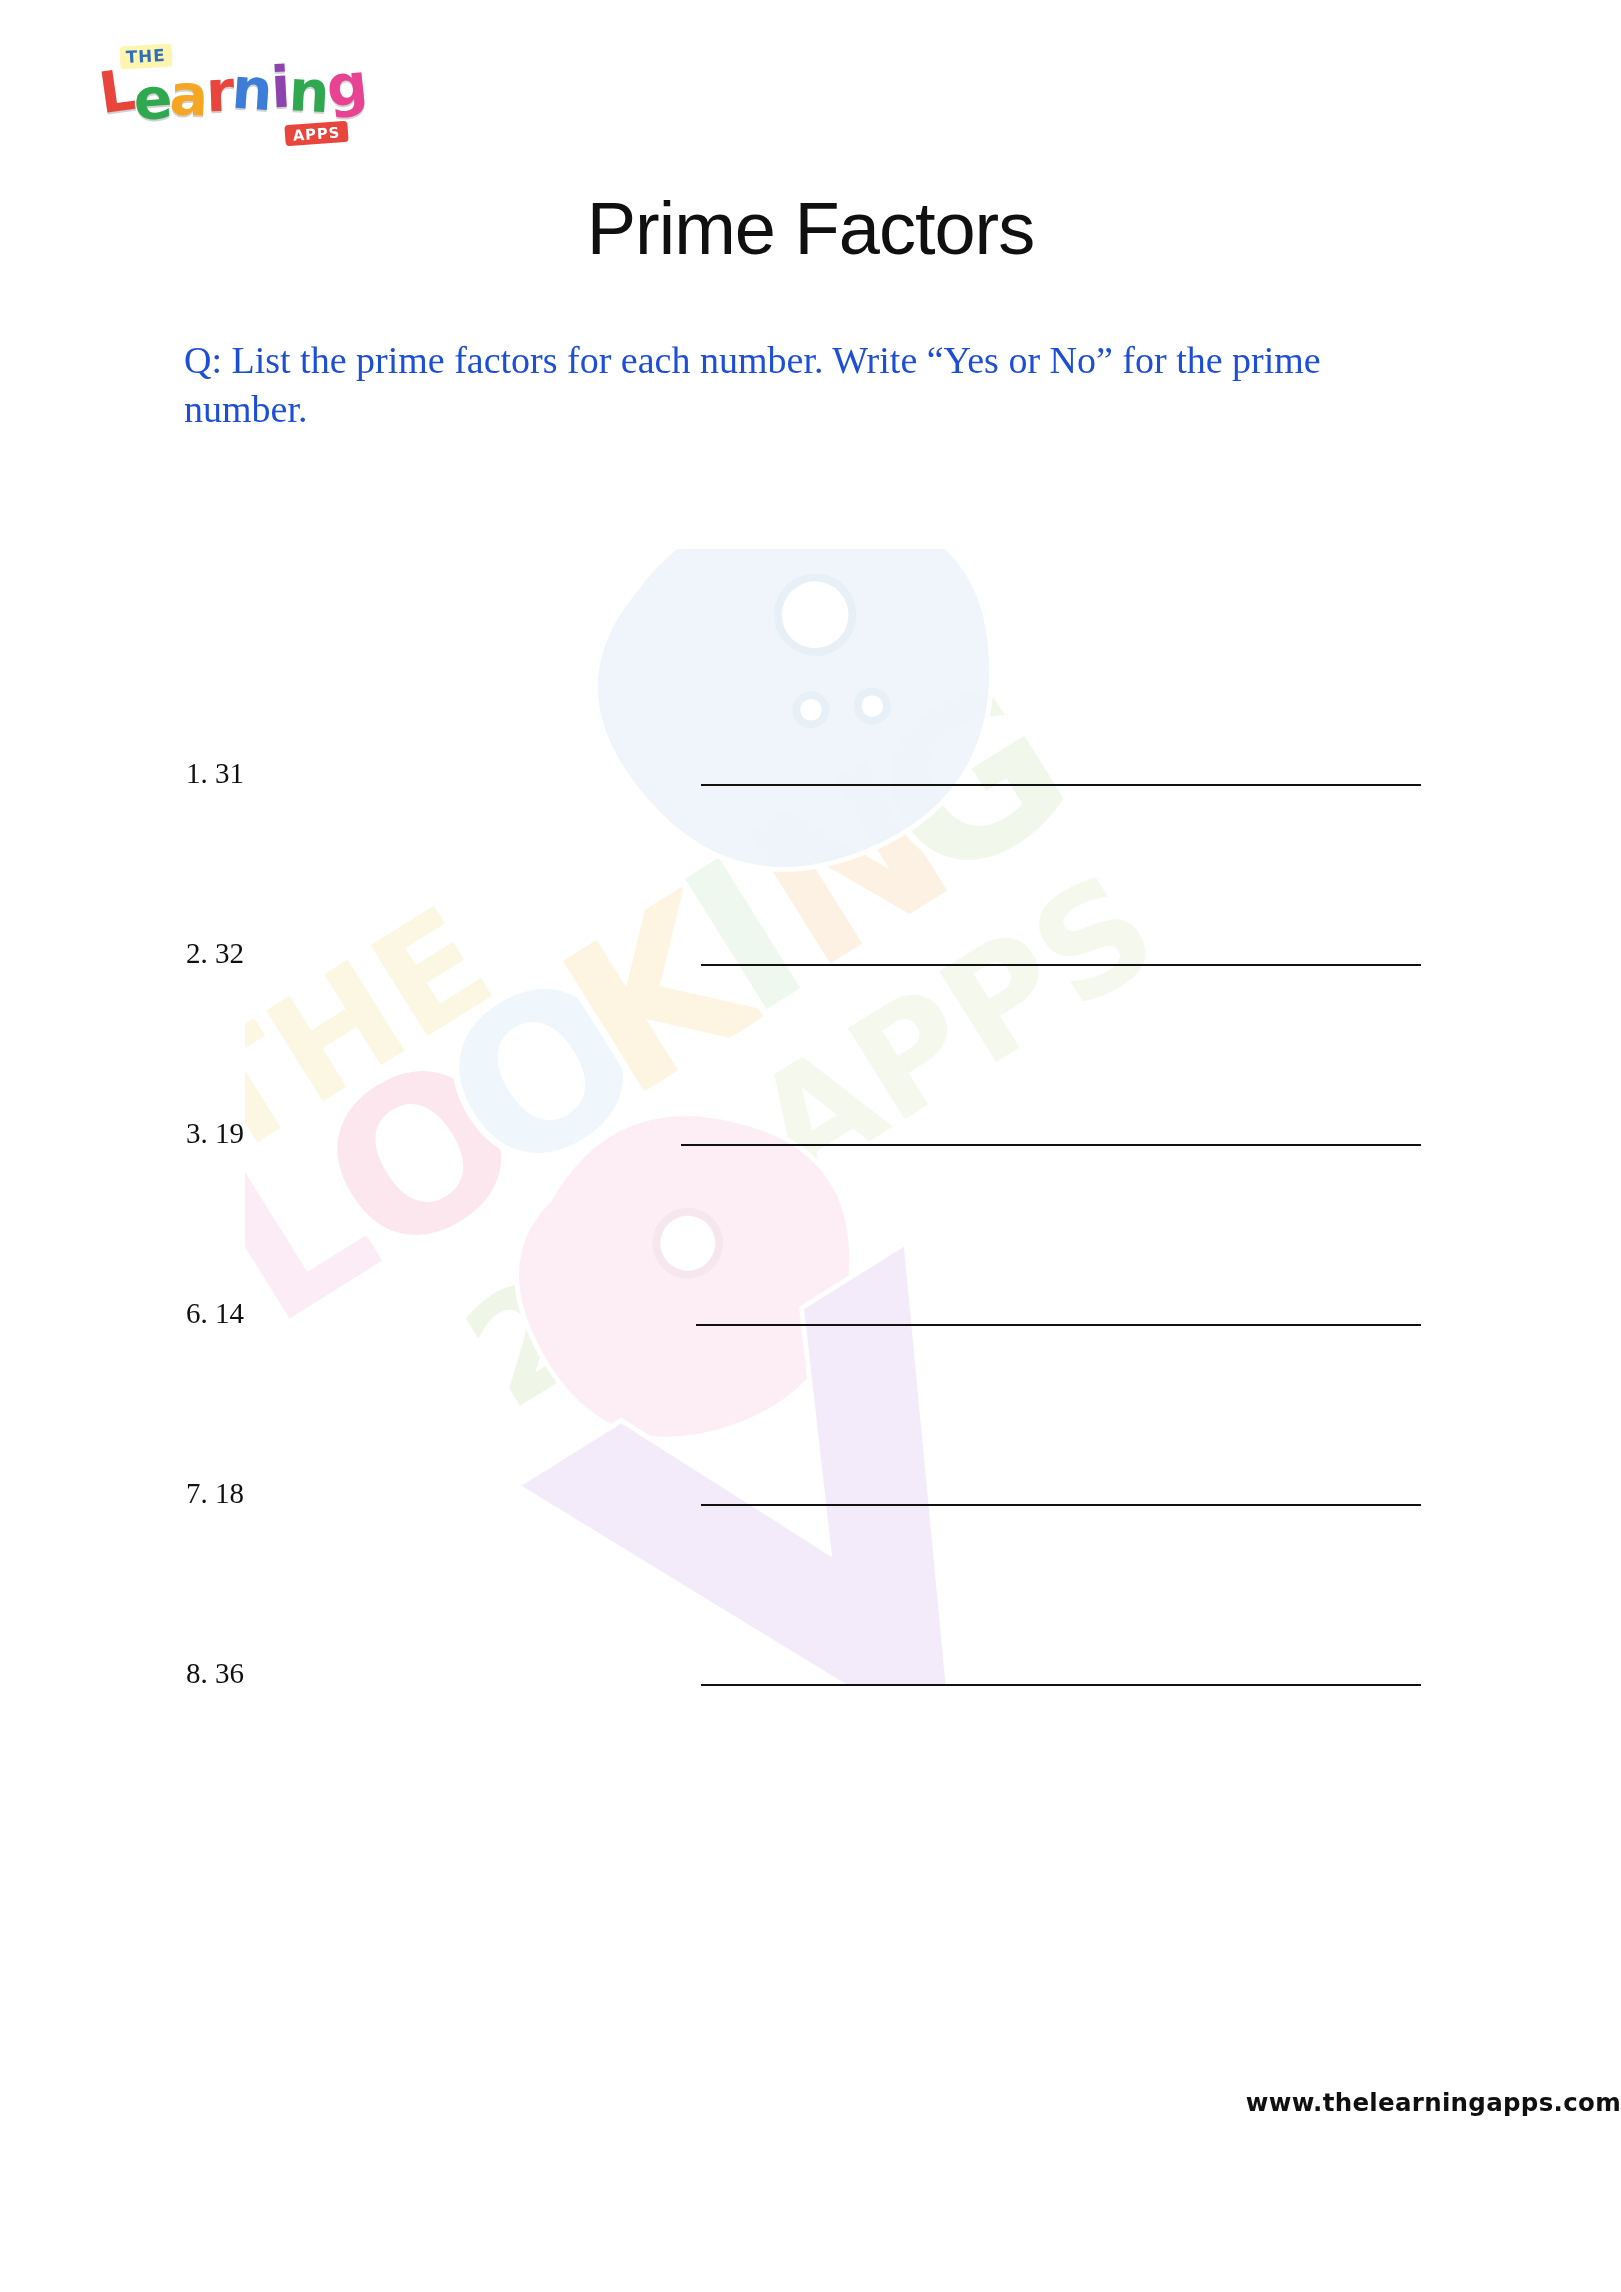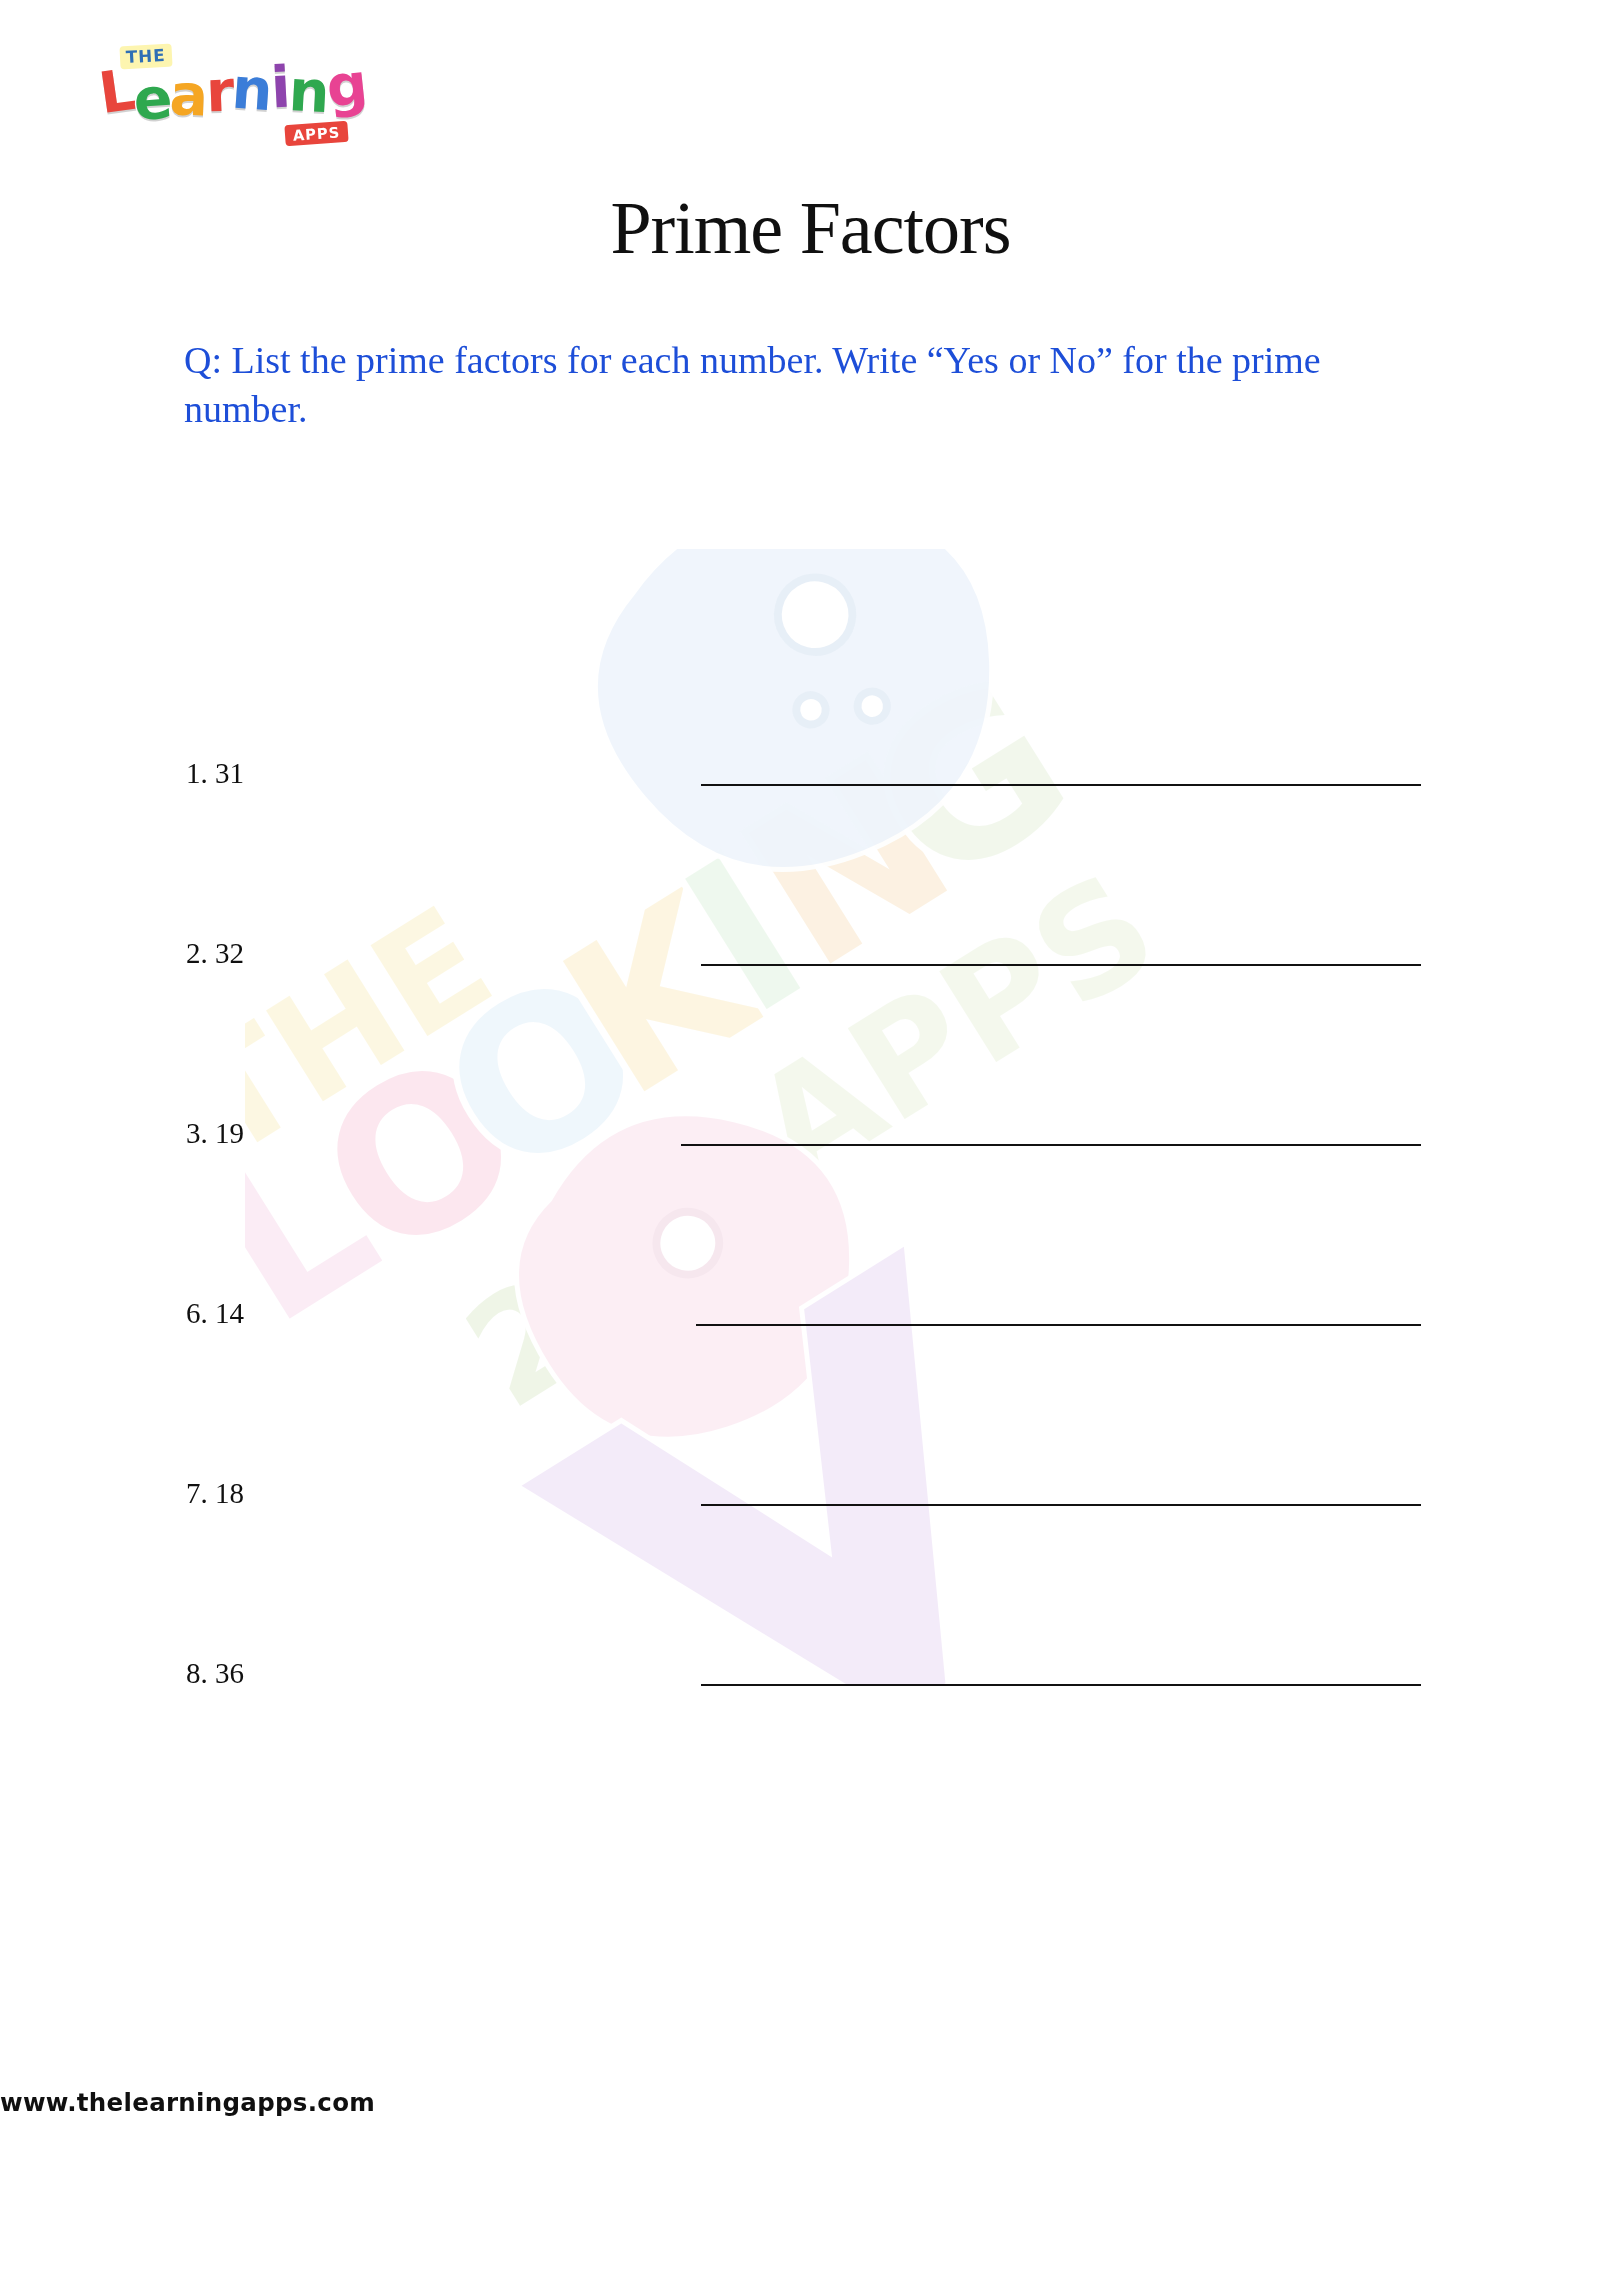--- a/index.html
+++ b/index.html
@@ -89,21 +89,21 @@
   }
   .watermark svg { display:block; }
 
   
   .title {
     position: absolute;
     left: 0;
     top: 186px;
     width: 100%;
     text-align: center;
-    font-family: Liberation Serif, serif;
+    font-family: Liberation Sans, sans-serif;
     font-size: 74px;
     font-weight: 500;
     color: #101010;
     letter-spacing: -1px;
   }
 
   
   .prompt {
     position: absolute;
     left: 184px;
@@ -141,21 +141,21 @@
     height: 0;
     border-bottom: 2.9px solid #111111;
   }
 
   
   .footer {
     position: absolute;
     left: 0;
     top: 2088px;
     width: 100%;
-    text-align: left;
+    text-align: right;
     font-family: "DejaVu Sans", sans-serif;
     font-weight: bold;
     font-size: 24.5px;
     color: #101010;
     letter-spacing: 0.3px;
   }
 </style>
 </head>
 <body>
 

